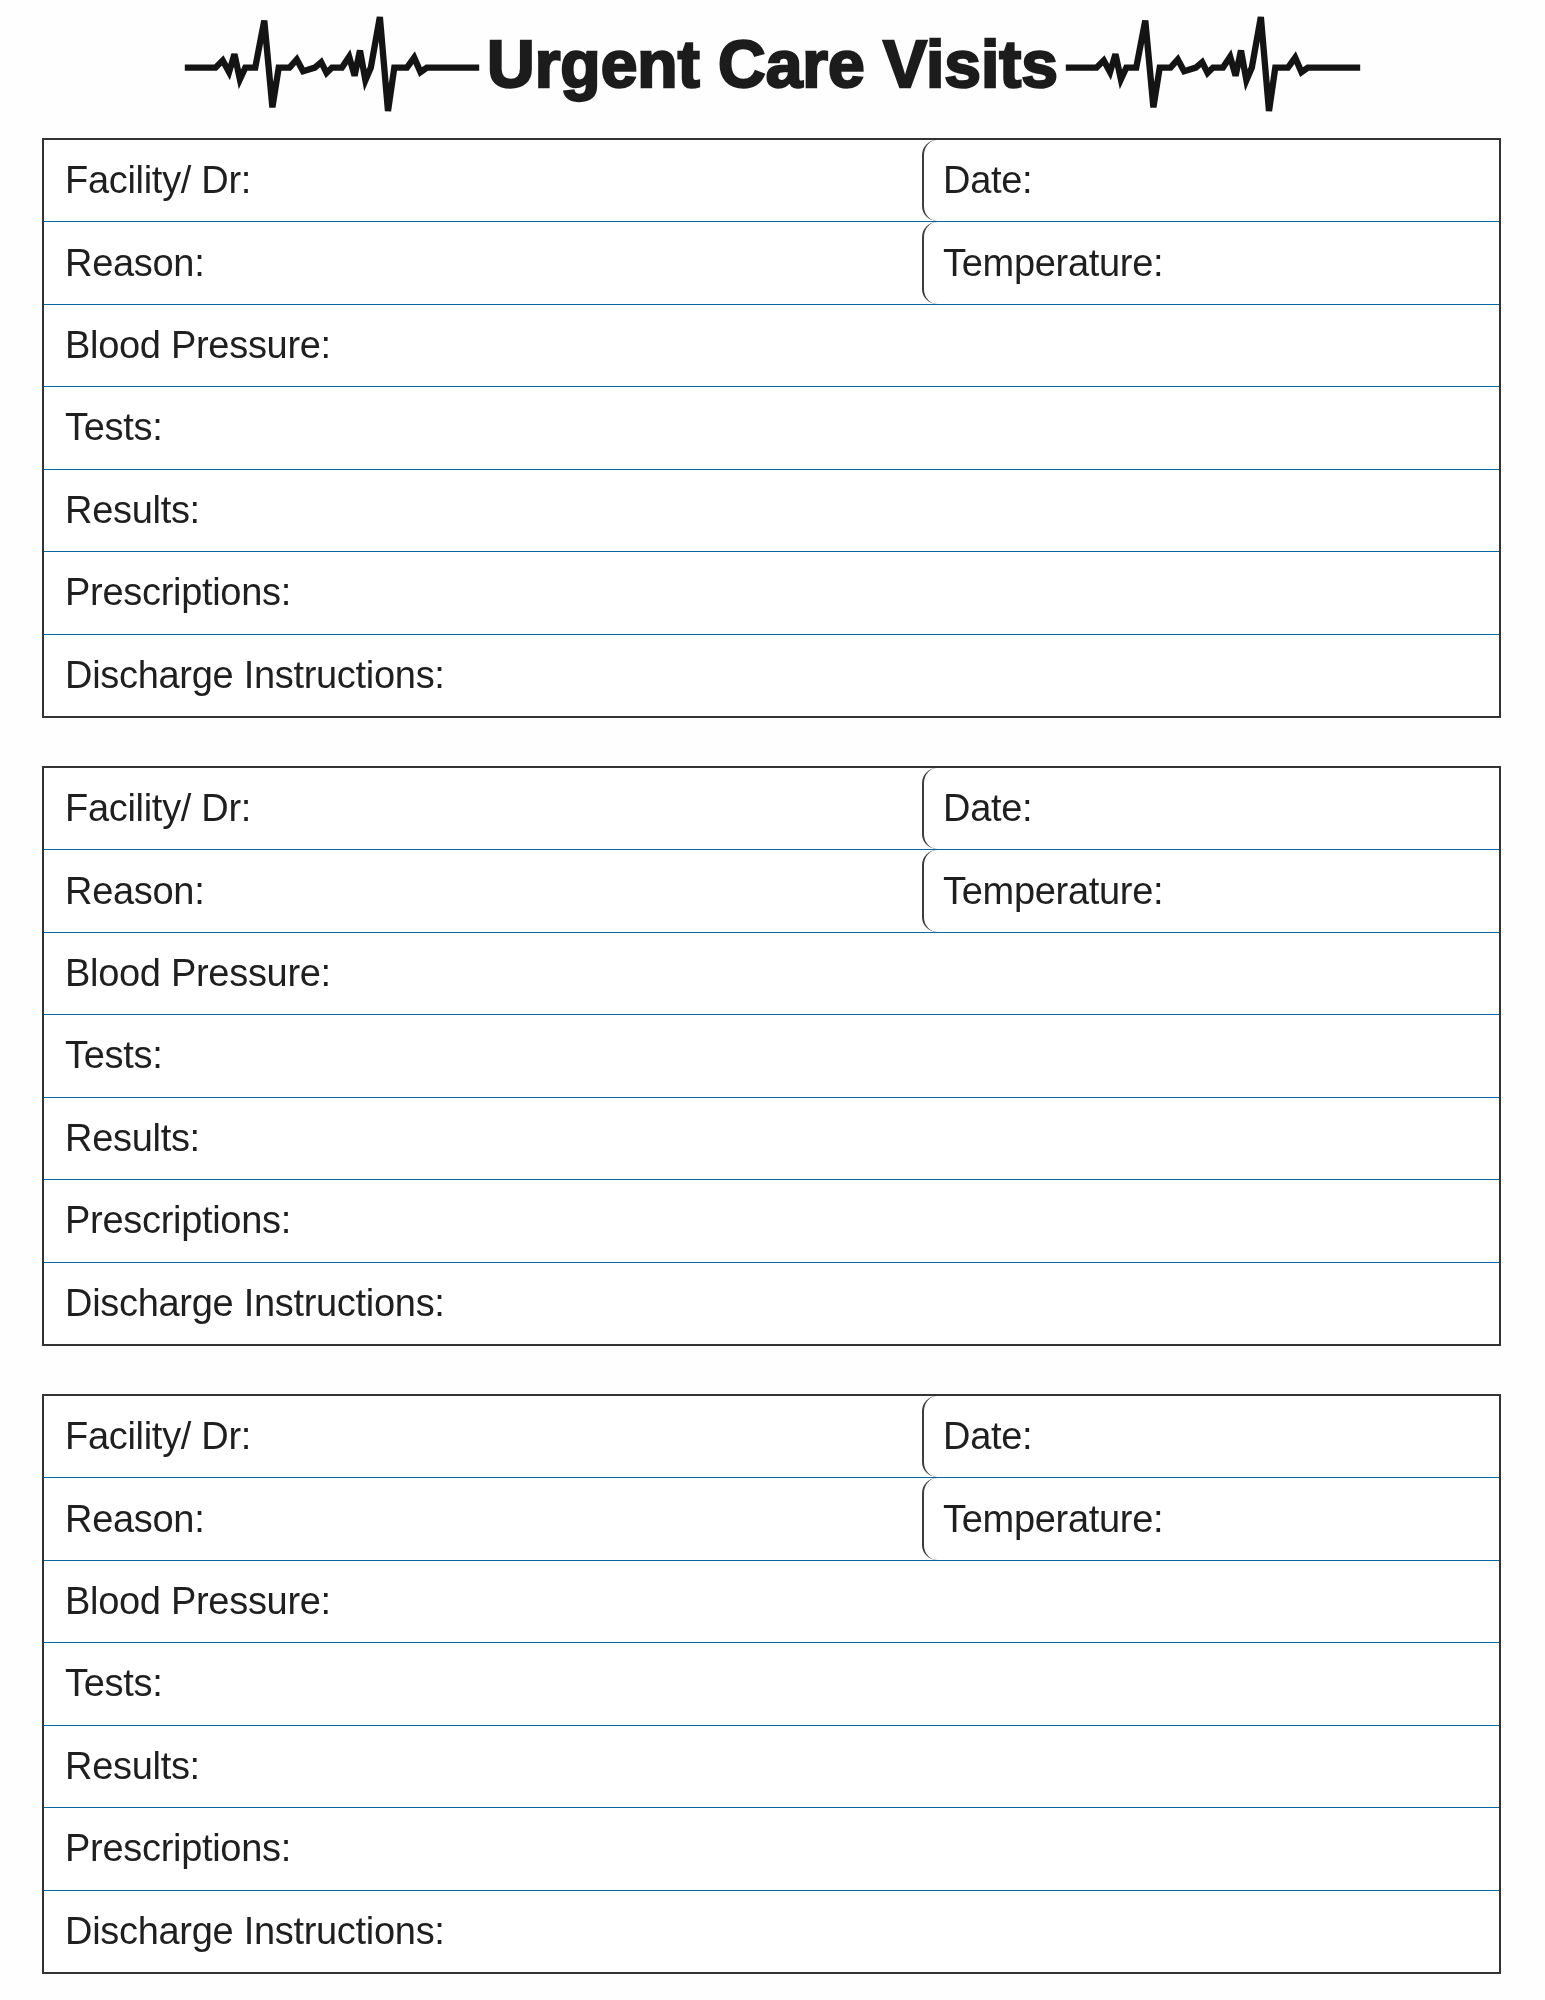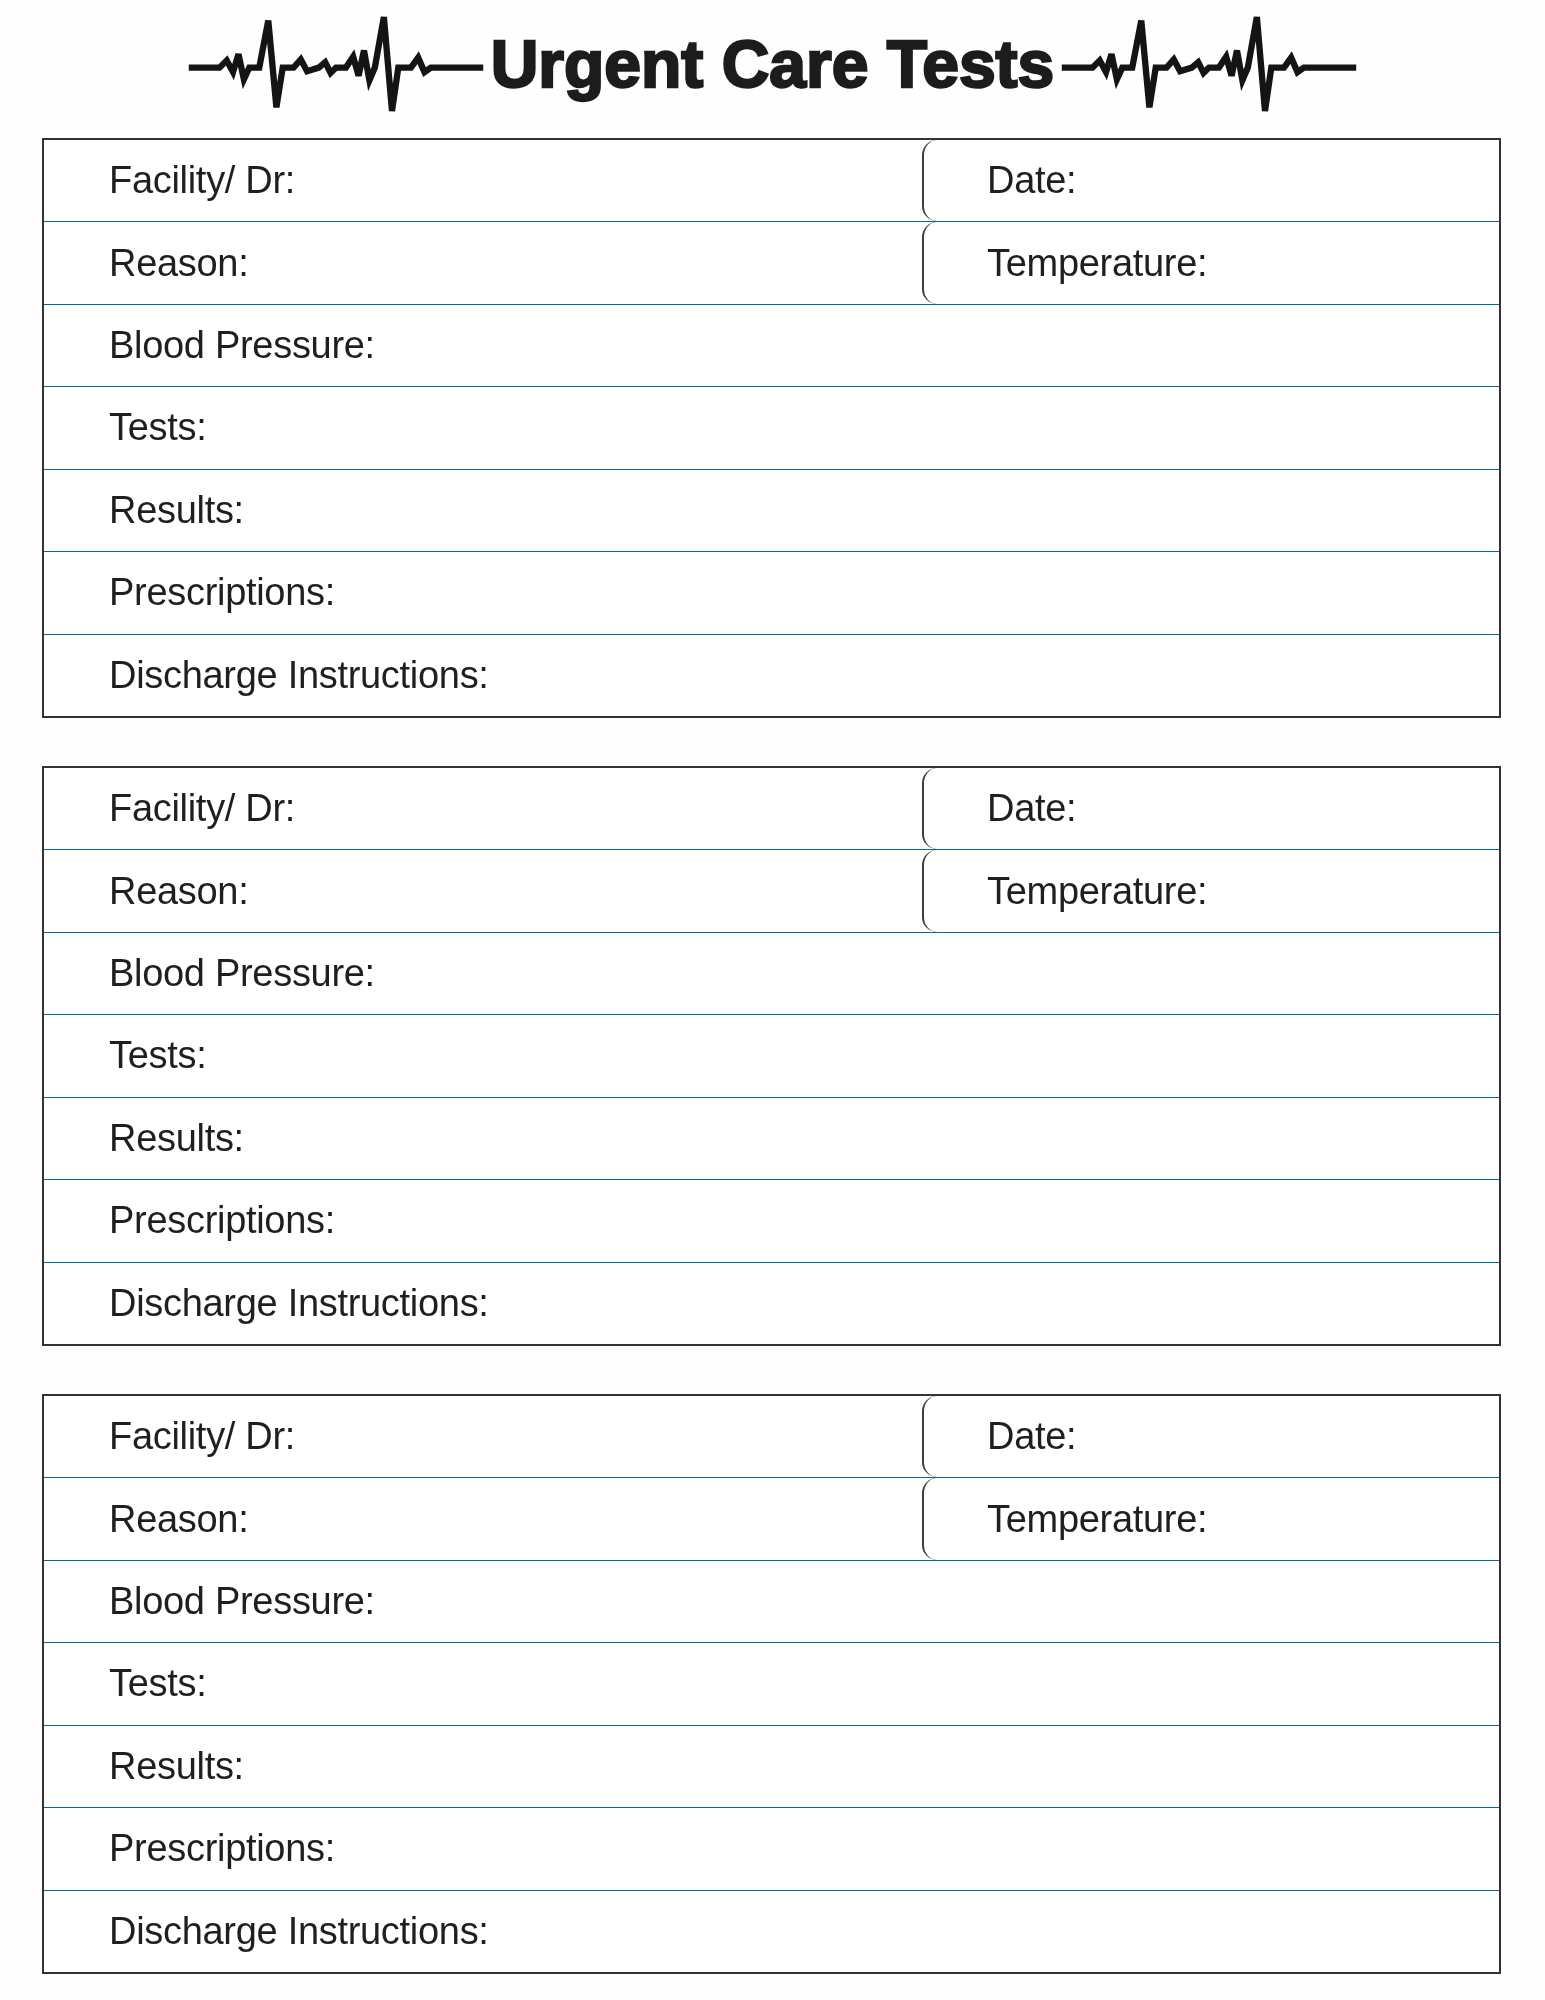--- a/index.html
+++ b/index.html
@@ -63,34 +63,33 @@
     flex: 0 0 577px;
     border-left: 2px solid #3d3d3d;
     padding-left: 19px;
     border-radius: 15px;
   }
   .field-label {
     font-size: 38px;
     letter-spacing: -0.3px;
     color: #1f1f1f;
     white-space: nowrap;
-    margin-left: 44px;
   }
   .fill-area { flex: 1 1 auto; min-height: 1px; }
 </style>
 </head>
 <body>
 
 <div class="page">
 
   <div class="title-bar">
     <svg class="ekg" viewBox="0 0 330 120" aria-hidden="true">
       <polyline points="2,64 36,64 44,56 51,69 57,49 63,77 69,64 80,64 90,12 99,108 106,64 118,64 126,55 133,68 146,64 153,58 159,70 165,64 176,64 184,52 190,73 196,45 202,78 208,64 218,8 227,112 234,64 248,64 256,53 263,69 270,64 328,64"></polyline>
     </svg>
-    <h1 class="page-title">Urgent Care Tests</h1>
+    <h1 class="page-title">Urgent Care Visits</h1>
     <svg class="ekg" viewBox="0 0 330 120" aria-hidden="true">
       <polyline points="2,64 36,64 44,56 51,69 57,49 63,77 69,64 80,64 90,12 99,108 106,64 118,64 126,55 133,68 146,64 153,58 159,70 165,64 176,64 184,52 190,73 196,45 202,78 208,64 218,8 227,112 234,64 248,64 256,53 263,69 270,64 328,64"></polyline>
     </svg>
   </div>
 
   <section class="visit-table gap">
     <div class="vrow">
       <div class="cell">
         <span class="field-label">Facility/ Dr:</span>
         <span class="fill-area"></span>

